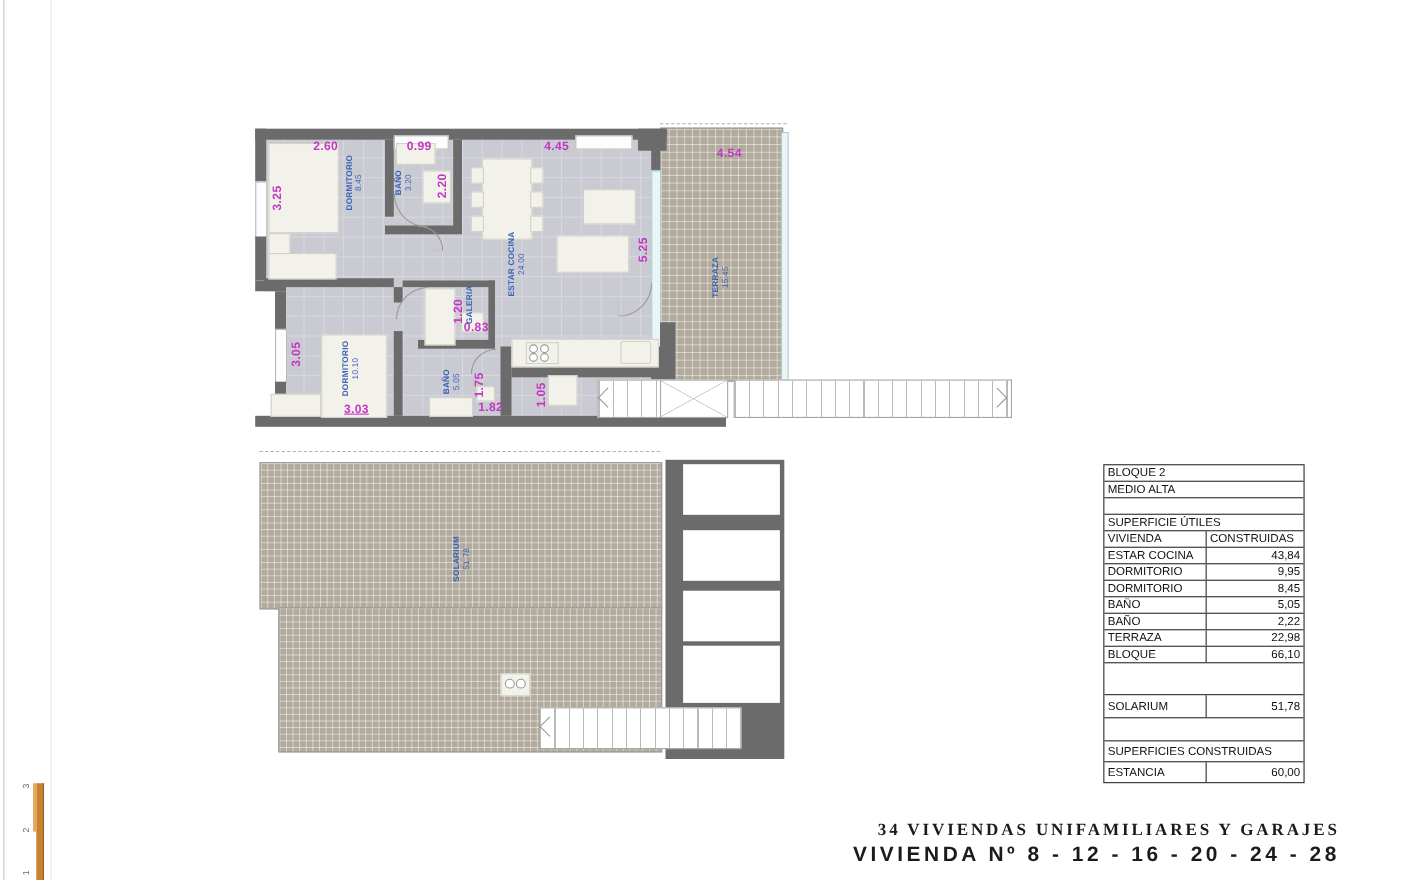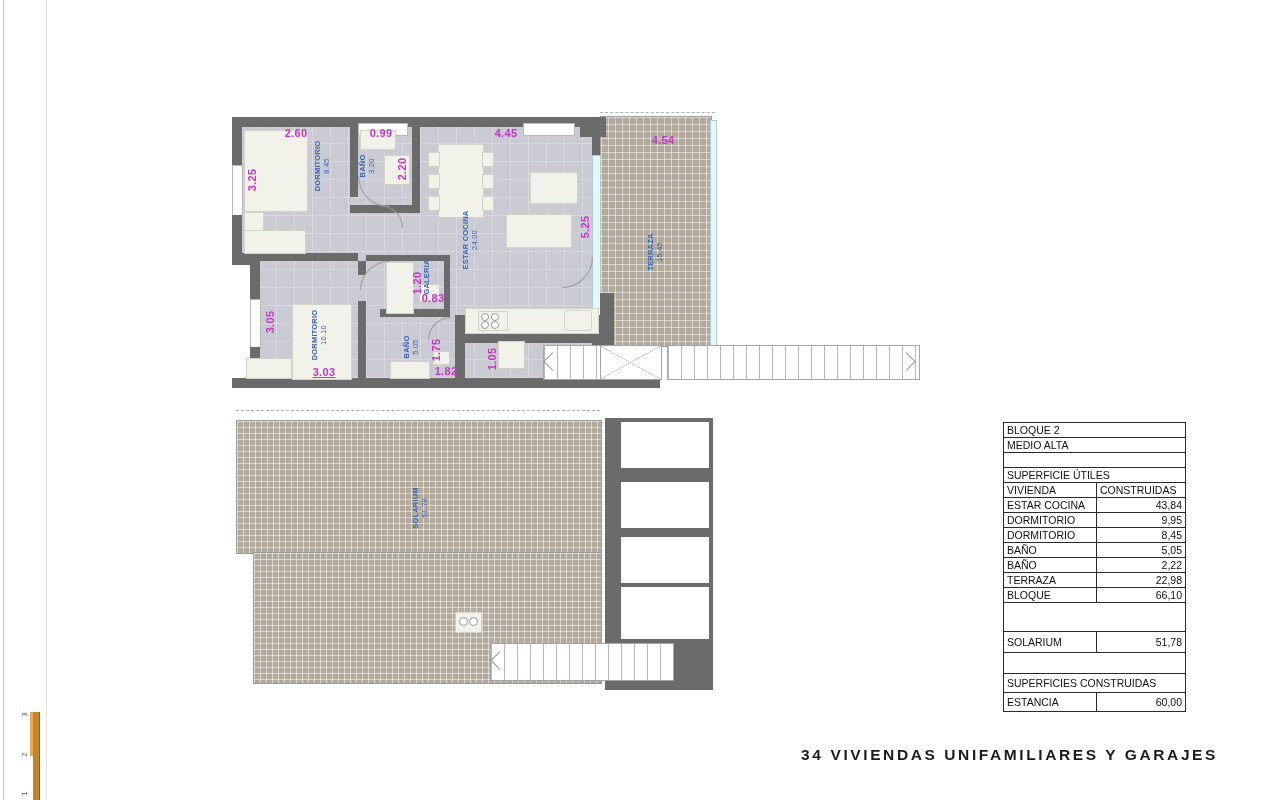--- a/index.html
+++ b/index.html
@@ -38,21 +38,21 @@
           font-size:10.5px;color:#101010;background:#fff;}
   .trow{display:flex;align-items:center;border-bottom:1px solid #2b2b2b;height:14px;}
   .trow:last-child{border-bottom:0;}
   .c1{flex:0 0 89px;padding-left:3px;white-space:nowrap;overflow:hidden;}
   .c2{flex:1;align-self:stretch;display:flex;align-items:center;justify-content:flex-end;
       padding-right:3px;border-left:1px solid #2b2b2b;}
   .trow.full .c1{flex:1;}
   .trow.hdr .c2{justify-content:flex-start;padding-left:3px;}
   .h28{height:28px;}.h20{height:20px;}.h18{height:18px;}
   #titleblock{position:absolute;right:62px;top:746px;text-align:right;color:#1b1b1b;font-weight:700;}
-  #title1{font-size:15.5px;letter-spacing:2.6px;}
+  #title1{font-size:15.5px;letter-spacing:2.6px;font-family:Liberation Serif, serif;}
   #title2{font-size:19px;letter-spacing:3.2px;margin-top:3px;}
   #scalebar{position:absolute;left:33px;top:712px;width:6px;height:88px;background:#c8832f;border-right:1px solid #935d1c;}
   #scalebar .thick{position:absolute;left:-3px;top:0;width:3px;height:44px;background:#e5a85e;}
   .stick{position:absolute;color:#5b6b7d;font-size:8px;transform:rotate(-90deg);z-index:5;}
   .edge{position:absolute;top:0;height:800px;width:1px;}
 </style>
 </head>
 <body>
 
 <div id="sheet">
@@ -262,20 +262,21 @@
         <div class="c1">SUPERFICIES CONSTRUIDAS</div>
       </div>
     <div class="trow h18">
         <div class="c1">ESTANCIA</div>
         <div class="c2">60,00</div>
       </div>
   </div>
 
   <div id="titleblock">
     <div id="title1">34 VIVIENDAS UNIFAMILIARES Y GARAJES</div>
+    <div id="title2">VIVIENDA Nº 8 - 12 - 16 - 20 - 24 - 28</div>
   </div>
 
   <span class="stick" style="left:22px;top:710px;">3</span>
   <span class="stick" style="left:22px;top:750px;">2</span>
   <span class="stick" style="left:22px;top:789px;">1</span>
   <div id="scalebar">
       <div class="thick"></div>
     </div>
 
 </div>

